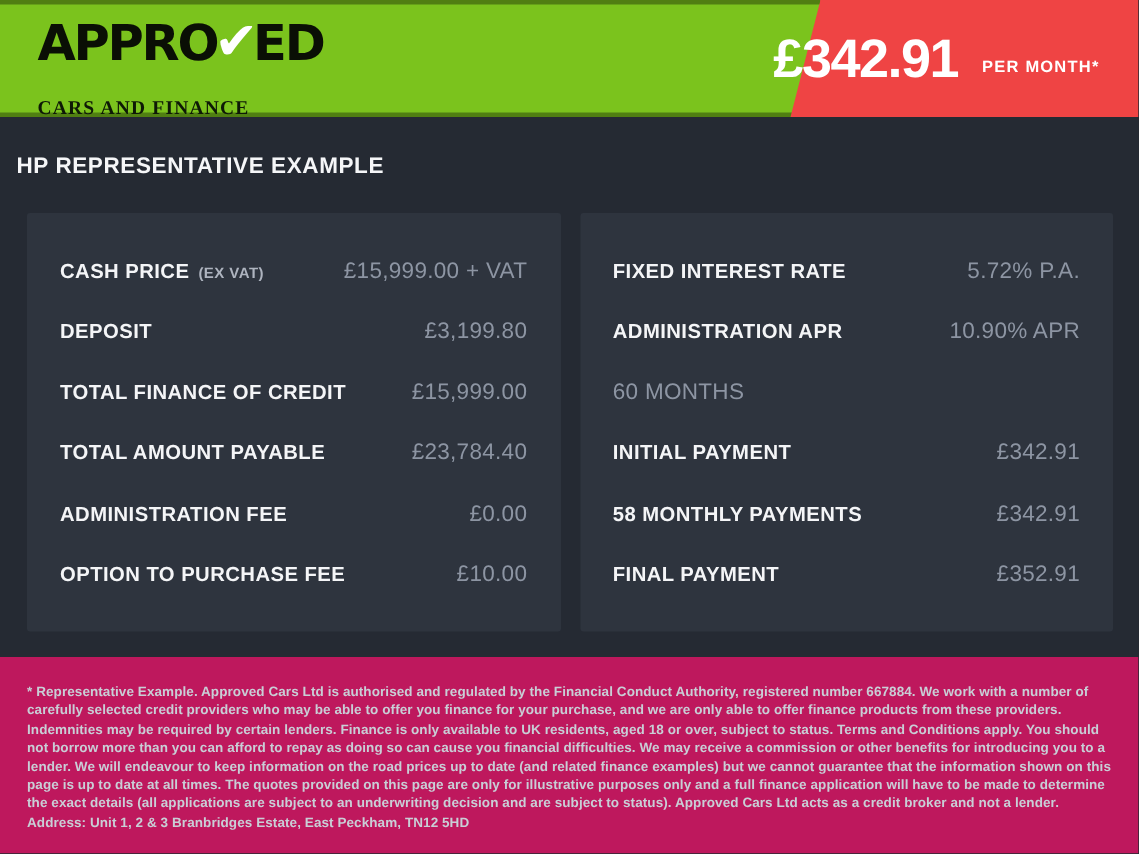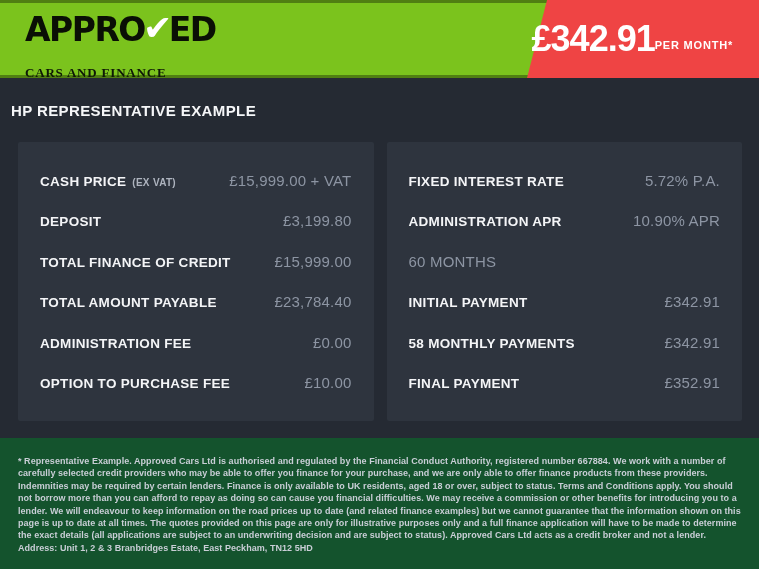--- a/index.html
+++ b/index.html
@@ -33,21 +33,21 @@
   }
   .header-price {
     position:absolute; right:26px; top:0; height:78px;
     display:flex; align-items:center;
   }
   .price-amount {
     color:#ffffff; font-size:36px; font-weight:700; letter-spacing:-1px;
   }
   .price-suffix {
     color:#ffffff; font-size:11px; font-weight:700; letter-spacing:0.8px;
-    transform:translateY(6px);
+    margin-left:16px; transform:translateY(6px);
   }
 
   
   .title-bar { height:64px; display:flex; align-items:center; padding-left:11px;text-align:right; }
   .page-title {
     color:#f5f6f8; font-size:15px; font-weight:700; letter-spacing:0.4px;
   }
 
   
   .panels { display:flex; gap:13px; padding:0 17px 0 18px; }
@@ -67,21 +67,21 @@
     margin-left:6px;
   }
   .row-value {
     color:#8d95a3; font-size:15px; font-weight:400; letter-spacing:0.2px;
     white-space:nowrap;
   }
 
   
   .disclaimer-footer {
     position:absolute; left:0; right:0; bottom:0; height:131px;
-    background:#14532d; padding:17px 18px 0 18px;
+    background:#be185d; padding:17px 18px 0 18px;
   }
   .disclaimer-text {
     color:#c9ced6; font-size:9px; font-weight:700; line-height:12.4px;
     letter-spacing:0.05px;
   }
 </style>
 </head>
 <body>
 
 <div class="page">

